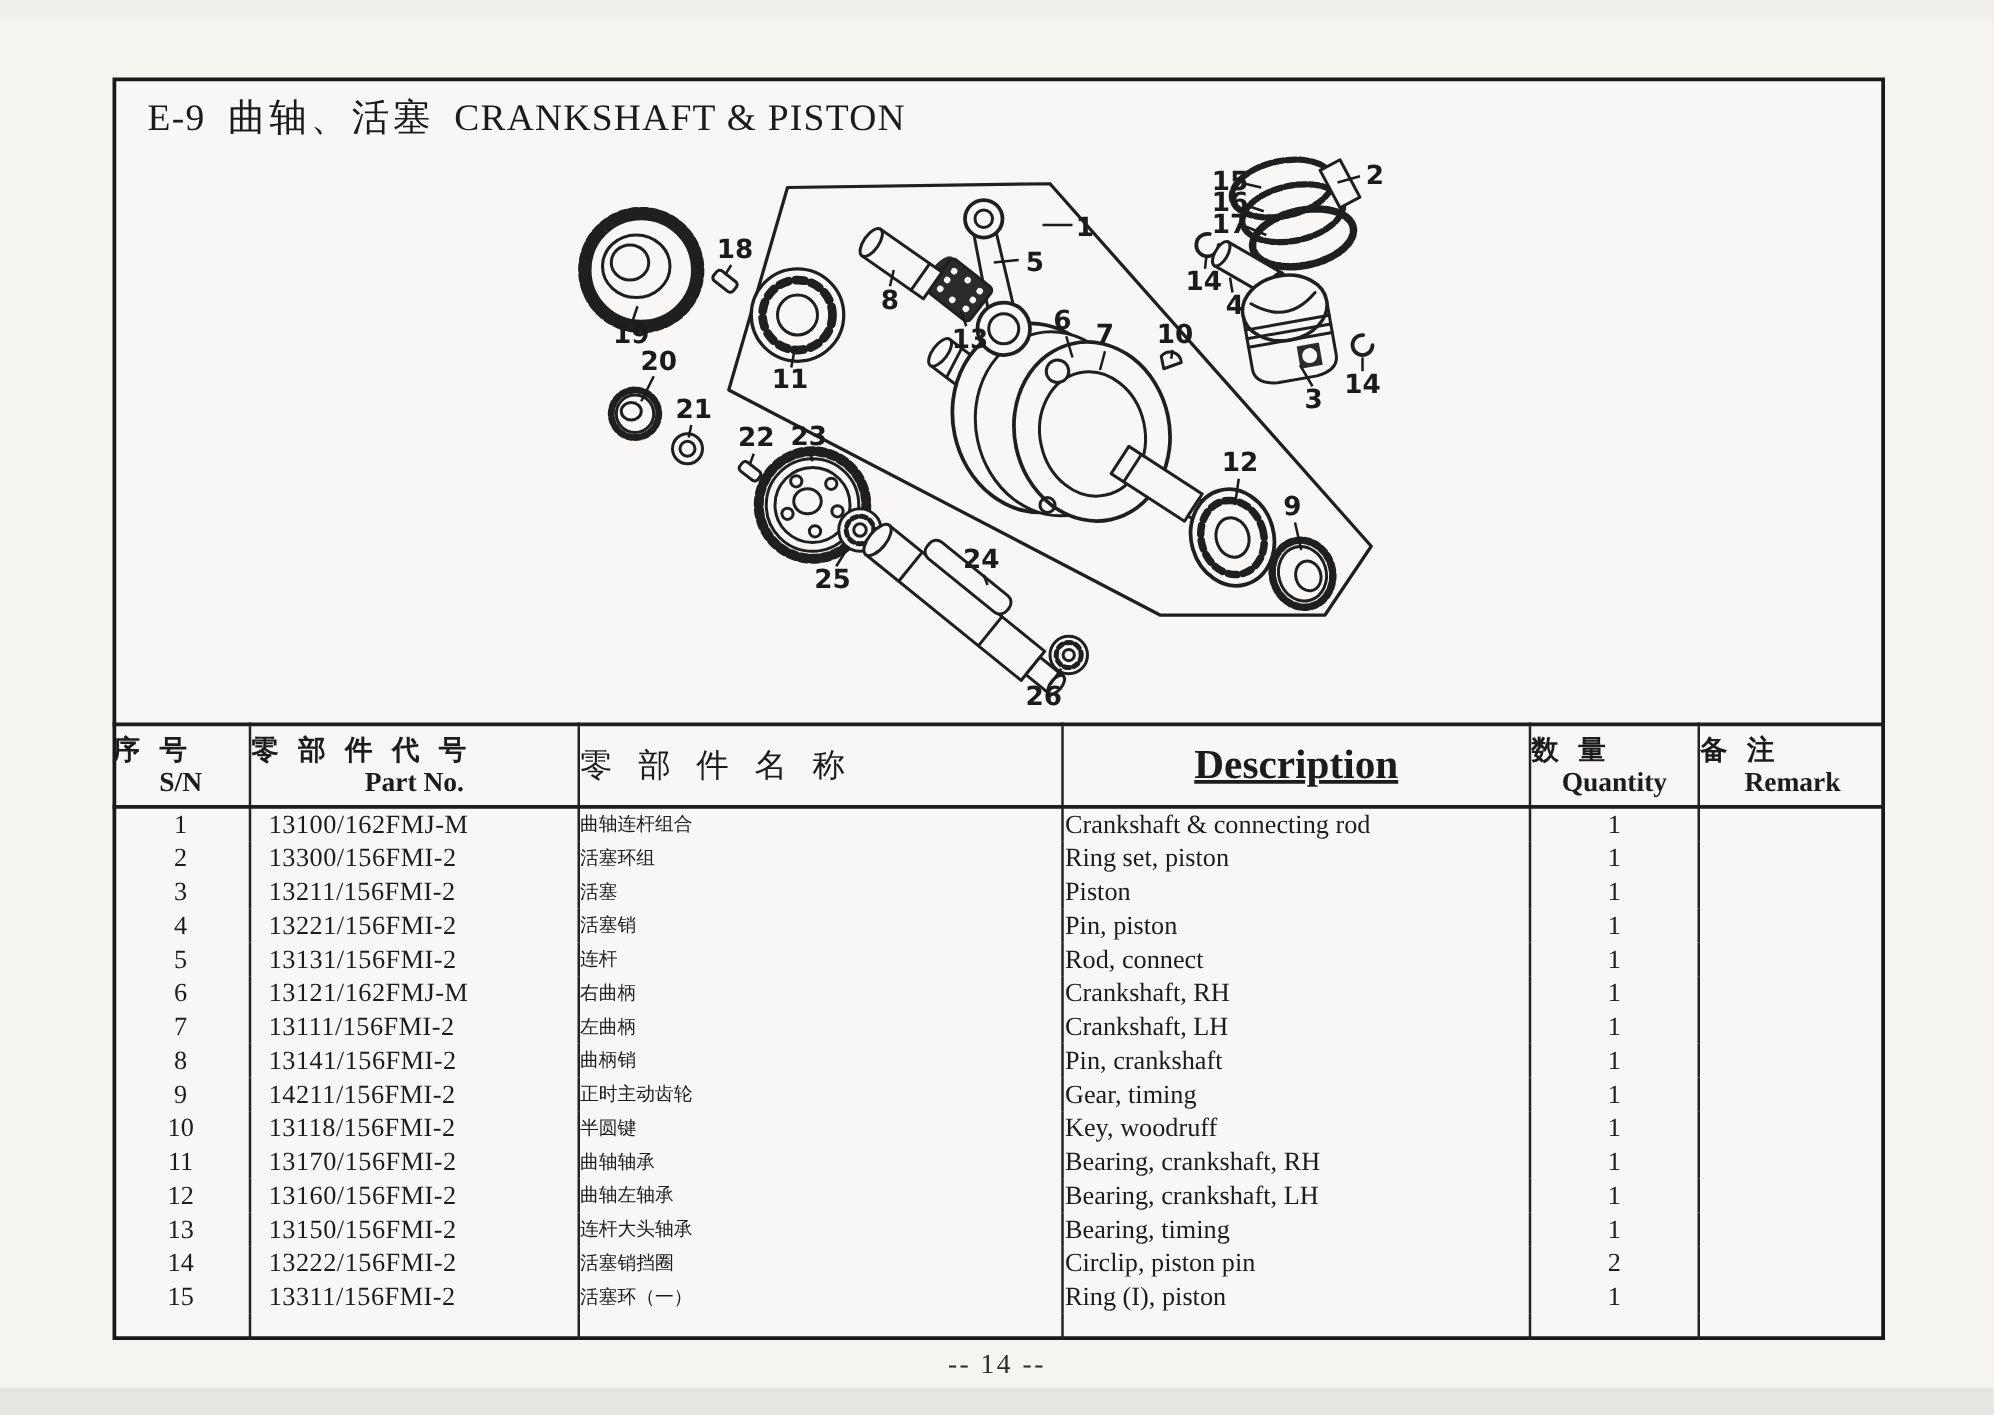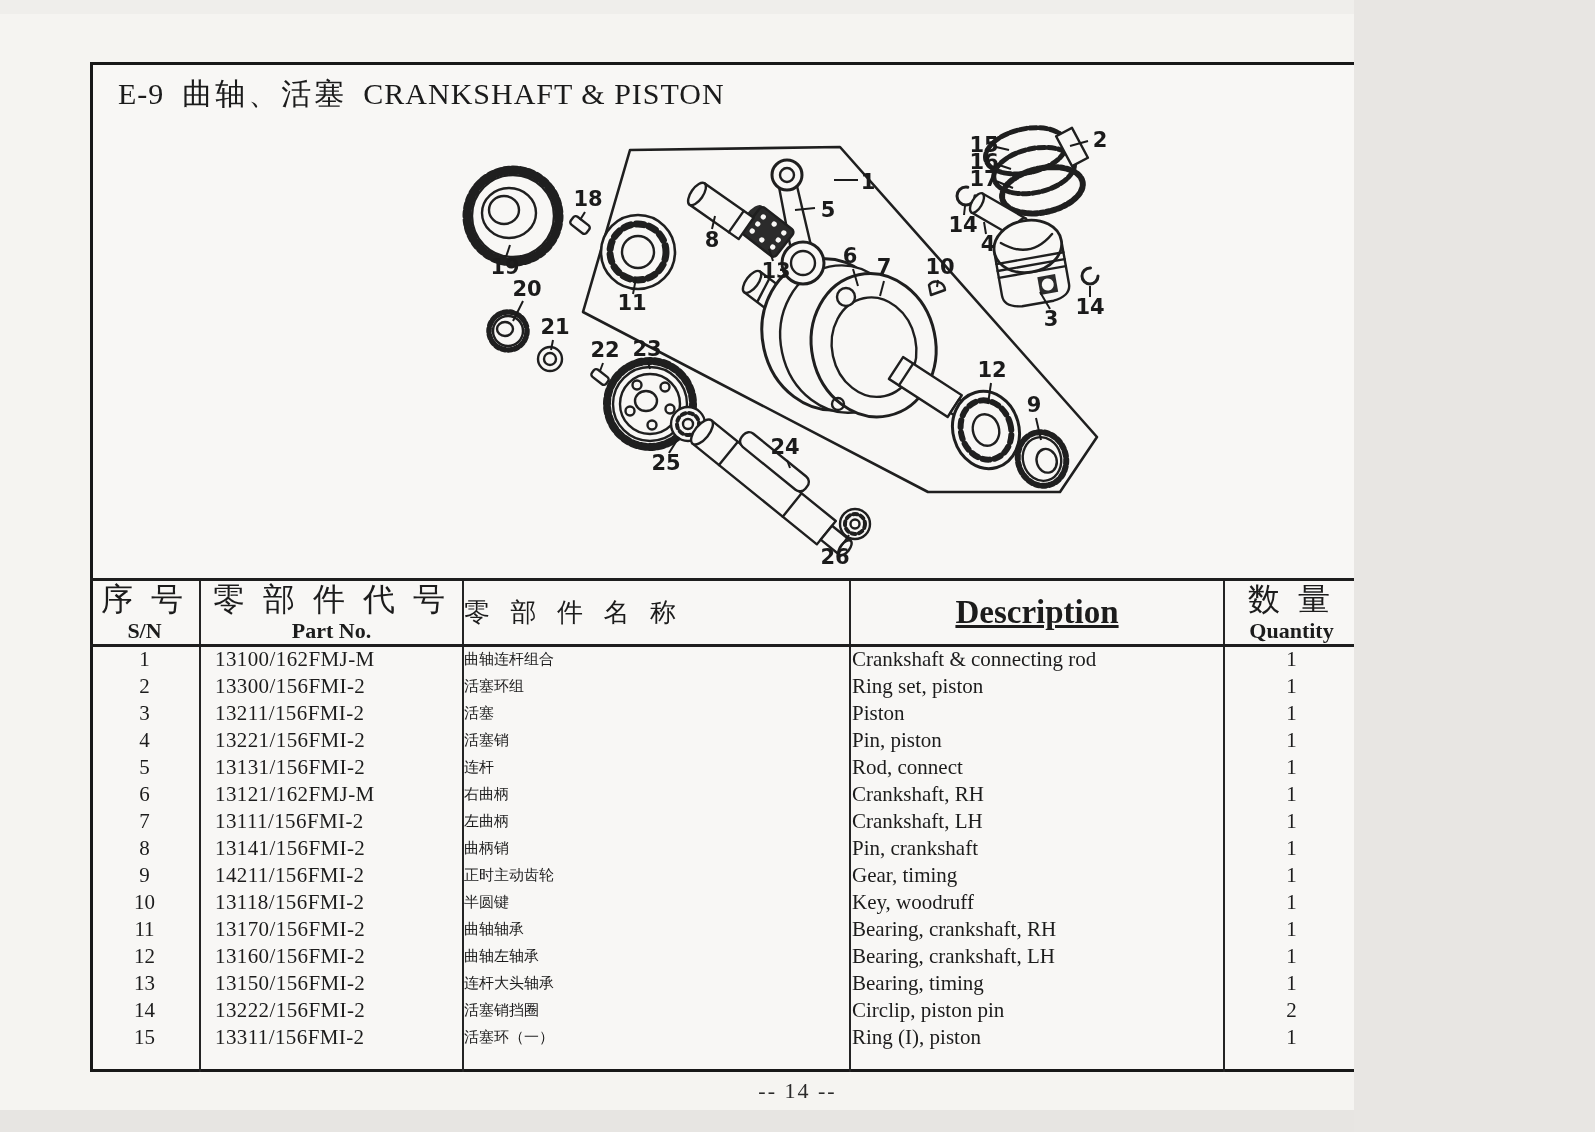--- a/index.html
+++ b/index.html
@@ -1,17 +1,17 @@
 <!DOCTYPE html>
 <html><head>
 <meta charset="utf-8">
 <style>
   html,body { margin:0; padding:0; background:#e8e6e3; }
   .page {
-    position:relative; width:1354px; height:1132px;
+    position:relative; width:1595px; height:1132px;
     background:#f5f4f1; overflow:hidden;
     font-family:"Liberation Serif","DejaVu Serif",serif; color:#1c1c1c;
   }
   .scan-band-top { position:absolute; left:0; top:0; width:100%; height:14px; background:#efeeeb; }
   .scan-band-bottom { position:absolute; left:0; bottom:0; width:100%; height:22px; background:#e7e5e2; }
 
   .frame {
     position:absolute; left:90px; top:62px; width:1418px; height:1010px;
     box-sizing:border-box; border:3px solid #181818; background:#f8f7f5;
   }
@@ -34,21 +34,21 @@
     border-top:3px solid #1e1e1e;
   }
   .parts-table th, .parts-table td {
     padding:0; margin:0; font-weight:normal; overflow:hidden; white-space:nowrap;
     vertical-align:middle;
   }
   .parts-table thead tr { height:66px; border-bottom:3px solid #1e1e1e; }
   .parts-table tbody tr { height:27px; }
   .parts-table tbody tr.filler { height:auto; }
   .colline { border-left:2px solid #242424; }
-  .h-cn { font-size:32px; letter-spacing:5px; text-align:center; line-height:1.15; }
+  .h-cn { font-size:22px; letter-spacing:5px; text-align:left; line-height:1.15;font-weight:bold; }
   .h-en { font-size:22px; font-weight:bold; text-align:center; line-height:1.15; }
   .h-name { font-size:26px; letter-spacing:7px; text-align:left; }
   .h-desc { font-size:33px; font-weight:bold; text-align:center;text-decoration:underline; }
   td.c-sn  { text-align:center; font-size:21px; }
   td.c-part{ padding-left:14px; font-size:21px; letter-spacing:0.4px; }
   td.c-name{ font-size:15px; }
   td.c-desc{ padding-left:1px; font-size:21px; }
   td.c-qty { text-align:center; font-size:21px; }
   td.c-rem { text-align:center; font-size:21px; }
 

